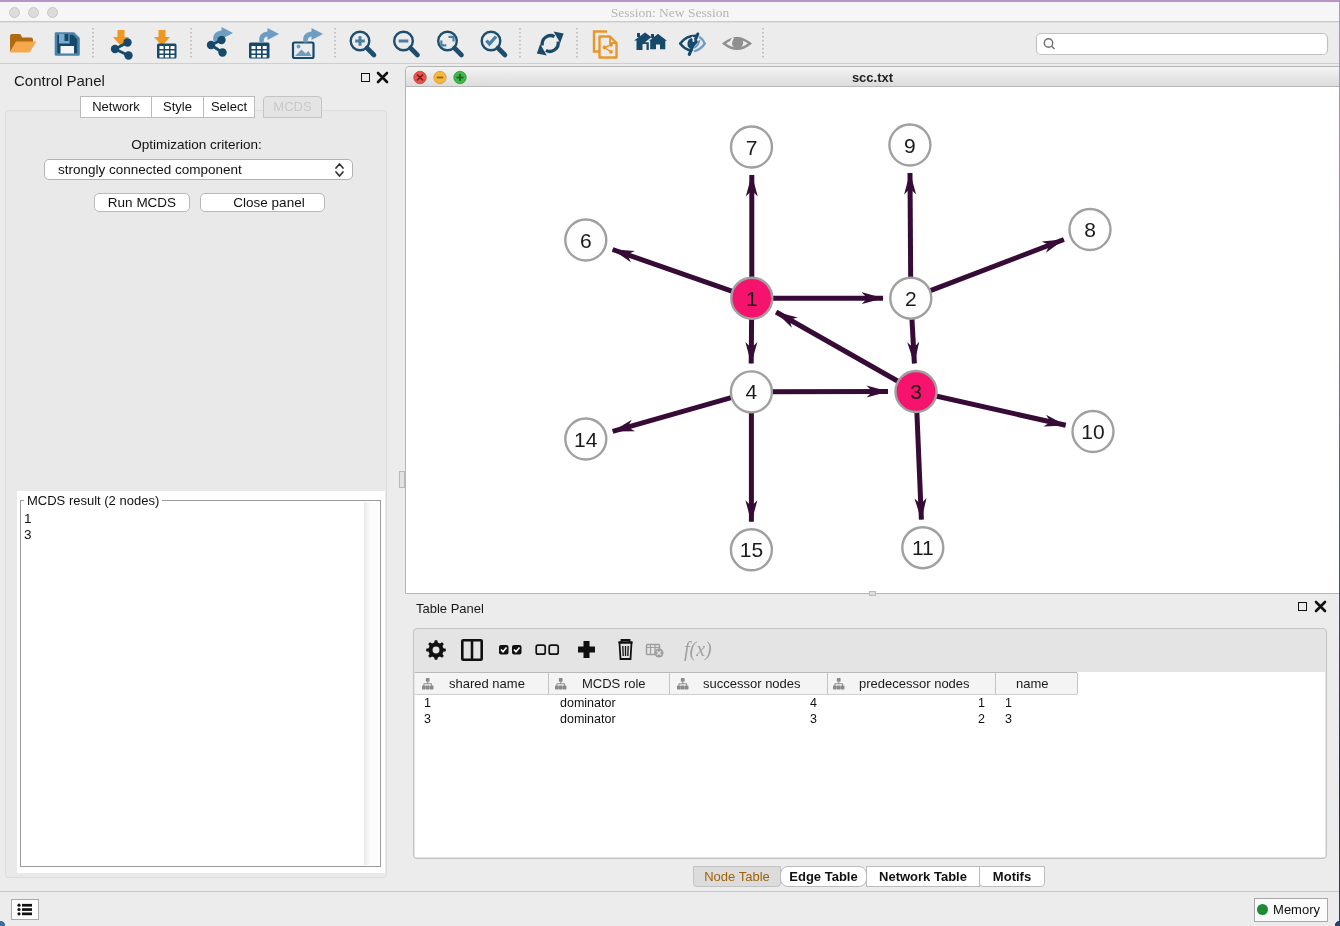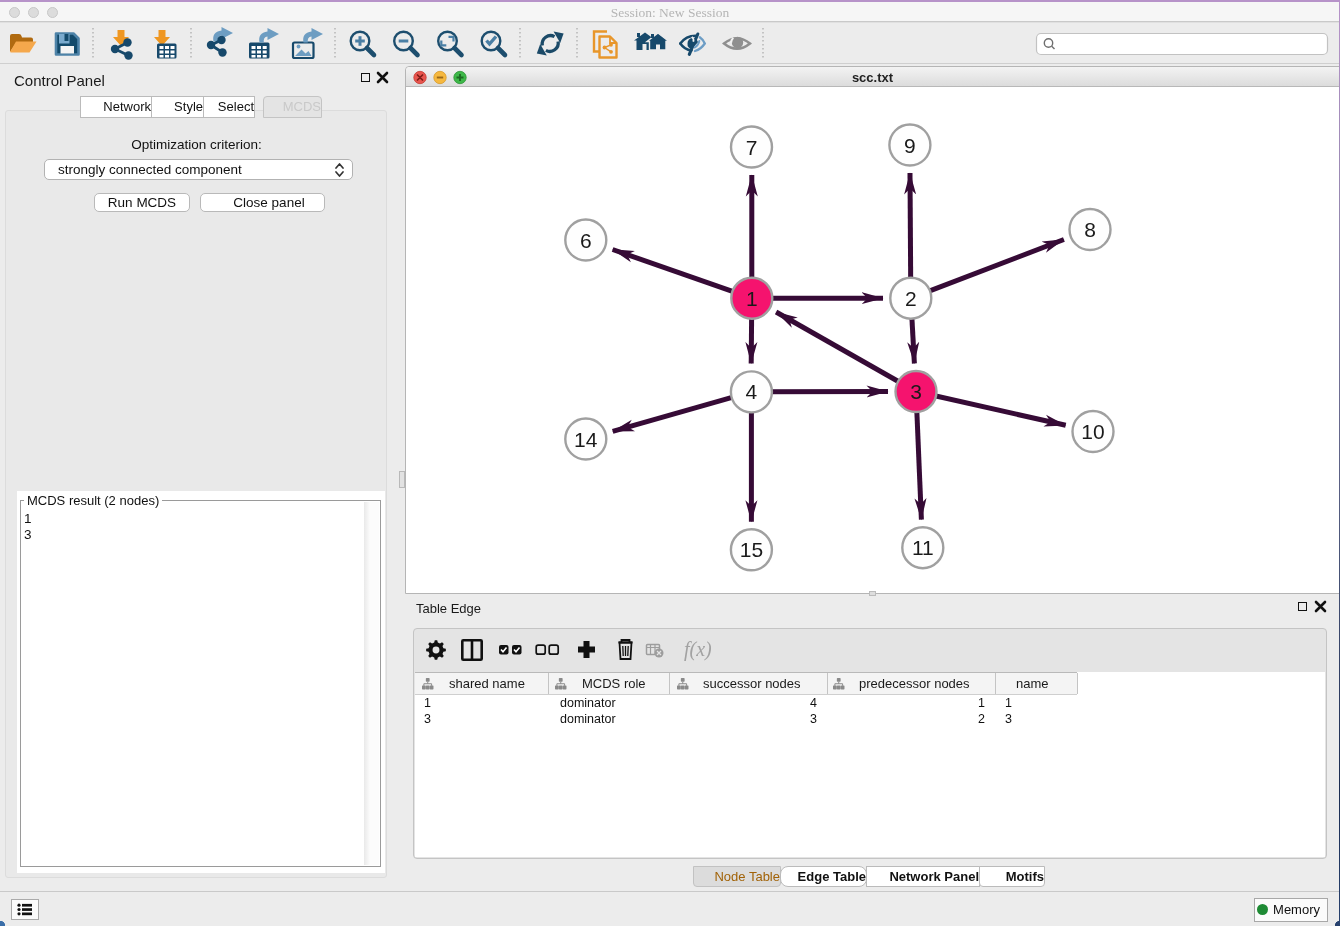--- a/index.html
+++ b/index.html
@@ -13,21 +13,21 @@
 .tl { width:11px; height:11px; border-radius:50%; background:#dcdcdc; border:1px solid #c8c8c8; top:7px; }
 #wintitle { top:5px; left:0; width:1340px; text-align:center; font-size:13.5px; color:#b5b5b5;font-family:Liberation Serif, serif; }
 
 
 #toolbar { left:0; top:22px; width:1340px; height:42px; background:#ececec; border-top:1px solid #e0e0e0; border-bottom:1px solid #cfcfcf; }
 
 
 #cpanel { left:0; top:64px; width:393px; height:827px; background:#ececec; }
 #cpanel-title { left:14px; top:8px; font-size:15px; color:#1a1a1a; }
 #cpanel-body { left:5px; top:46px; width:382px; height:768px; background:#e9e9e9; border:1px solid #dcdcdc; border-radius:3px; }
-.tab { top:32px; height:22px; background:#fff; border:1px solid #bbb; font-size:13px; color:#111; text-align:right; line-height:20px; }
+.tab { top:32px; height:22px; background:#fff; border:1px solid #bbb; font-size:13px; color:#111; text-align:center; line-height:20px; }
 .cbtn { background:#fff; border:1px solid #b9b9b9; border-radius:5px; font-size:13.5px; color:#111; text-align:center; }
 
 
 #netwin { left:405px; top:66px; width:935px; height:528px; background:#fff; border:1px solid #b5b5b5; border-radius:4px 0 0 0; }
 #nettitle { left:0; top:0; width:933px; height:20px; background:linear-gradient(#f3f3f3,#dcdcdc); border-bottom:1px solid #b8b8b8; border-radius:4px 0 0 0; }
 
 
 #tpanel { left:399px; top:598px; width:941px; height:293px; background:#ececec; }
 
 
@@ -293,21 +293,21 @@
         <text x="345.4" y="470.3">15</text>
       <circle cx="516.8" cy="460.7" r="20.5" fill="#fefefe" stroke="#a0a0a0" stroke-width="2.4"></circle>
         <text x="516.8" y="468.2">11</text>
     </g>
   </svg>
 
   <div class="abs" style="left:463px; top:524px; width:7px; height:5px; background:#ddd; border:1px solid #bbb;"></div>
 </div>
 
 <div class="abs" id="tpanel">
-  <div class="abs" style="left:17px; top:3px; font-size:13px; color:#1a1a1a;">Table Edge</div>
+  <div class="abs" style="left:17px; top:3px; font-size:13px; color:#1a1a1a;">Table Panel</div>
   <div class="abs" style="left:899px; top:4px; width:9px; height:9px; border:1.6px solid #111;"></div>
   <svg class="abs" style="left:915px; top:2px;" width="13" height="13">
       <path d="M2,2 L11,11 M11,2 L2,11" stroke="#111" stroke-width="2.6" stroke-linecap="round"></path>
     </svg>
 
   <div class="abs" style="left:14px; top:30px; width:914px; height:231px; background:#e4e4e4; border:1px solid #c4c4c4; border-radius:4px;"></div>
 
   <svg class="abs" style="left:14px; top:30px;" width="914" height="44" viewBox="0 0 914 44">
     <g fill="#111" transform="translate(23,22) scale(0.82) translate(-23,-22)">
       <path d="M21.5,10 L24.5,10 L25.2,13 L27.8,14.1 L30.4,12.5 L32.5,14.6 L30.9,17.2 L32,19.8 L35,20.5 L35,23.5 L32,24.2 L30.9,26.8 L32.5,29.4 L30.4,31.5 L27.8,29.9 L25.2,31 L24.5,34 L21.5,34 L20.8,31 L18.2,29.9 L15.6,31.5 L13.5,29.4 L15.1,26.8 L14,24.2 L11,23.5 L11,20.5 L14,19.8 L15.1,17.2 L13.5,14.6 L15.6,12.5 L18.2,14.1 L20.8,13 Z"></path>
@@ -396,21 +396,21 @@
       <text x="9" y="51">3</text>
         <text x="145" y="51">dominator</text>
         <text x="402" y="51" text-anchor="end">3</text>
         <text x="570" y="51" text-anchor="end">2</text>
         <text x="590" y="51">3</text>
     </g>
   </svg>
 
   <div class="abs tab" style="left:294px; top:268px; width:88px; height:21px; line-height:19px; background:#dcdcdc; color:#a16207; border-color:#c2c2c2; border-radius:0 0 4px 4px;">Node Table</div>
   <div class="abs tab" style="left:381px; top:268px; width:87px; height:21px; line-height:19px; font-weight:bold; border-radius:8px;">Edge Table</div>
-  <div class="abs tab" style="left:467px; top:268px; width:114px; height:21px; line-height:19px; font-weight:bold; border-radius:0;">Network Panel</div>
+  <div class="abs tab" style="left:467px; top:268px; width:114px; height:21px; line-height:19px; font-weight:bold; border-radius:0;">Network Table</div>
   <div class="abs tab" style="left:580px; top:268px; width:66px; height:21px; line-height:19px; font-weight:bold; border-radius:0 0 4px 4px;">Motifs</div>
 </div>
 
 <div class="abs" id="statusbar">
   <div class="abs" style="left:11px; top:7px; width:28px; height:21px; background:#fbfbfb; border:1px solid #aaa;">
     <svg width="26" height="19" viewBox="0 0 26 19">
         <g fill="#111">
           <circle cx="7" cy="5.2" r="1.6"></circle>
           <rect x="10" y="3.9" width="10" height="2.7"></rect>
           <circle cx="7" cy="9.5" r="1.6"></circle>

